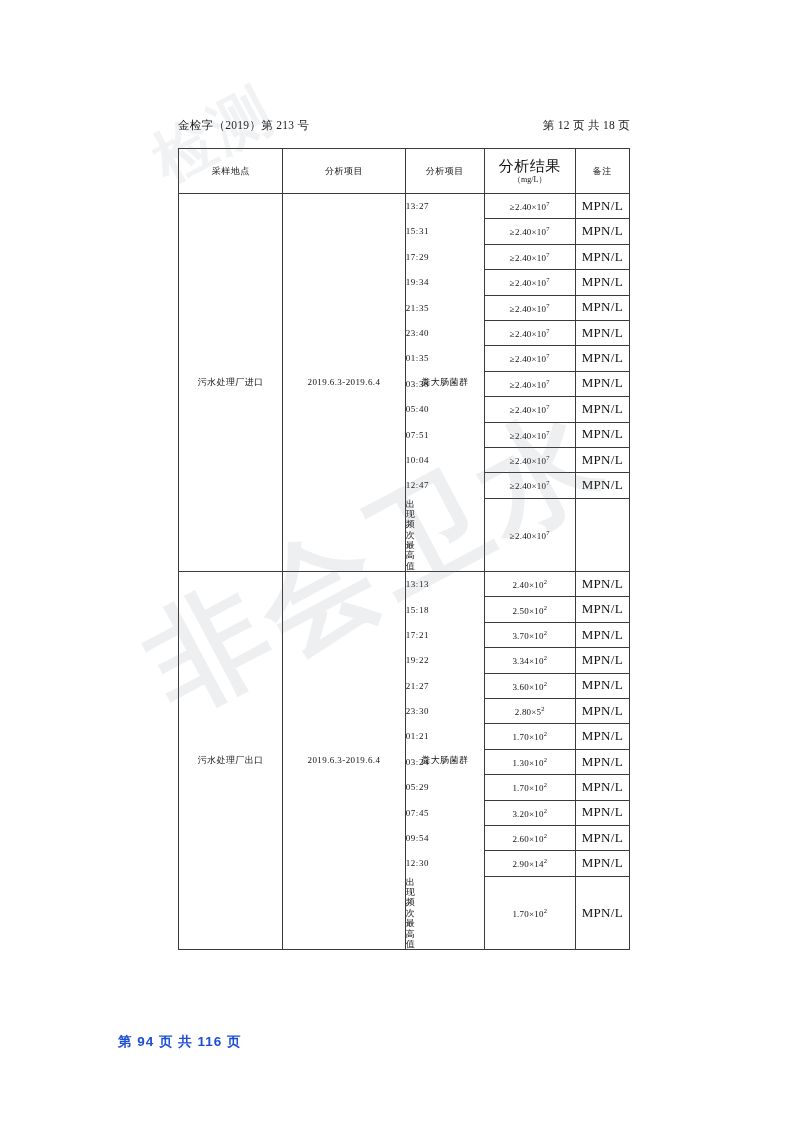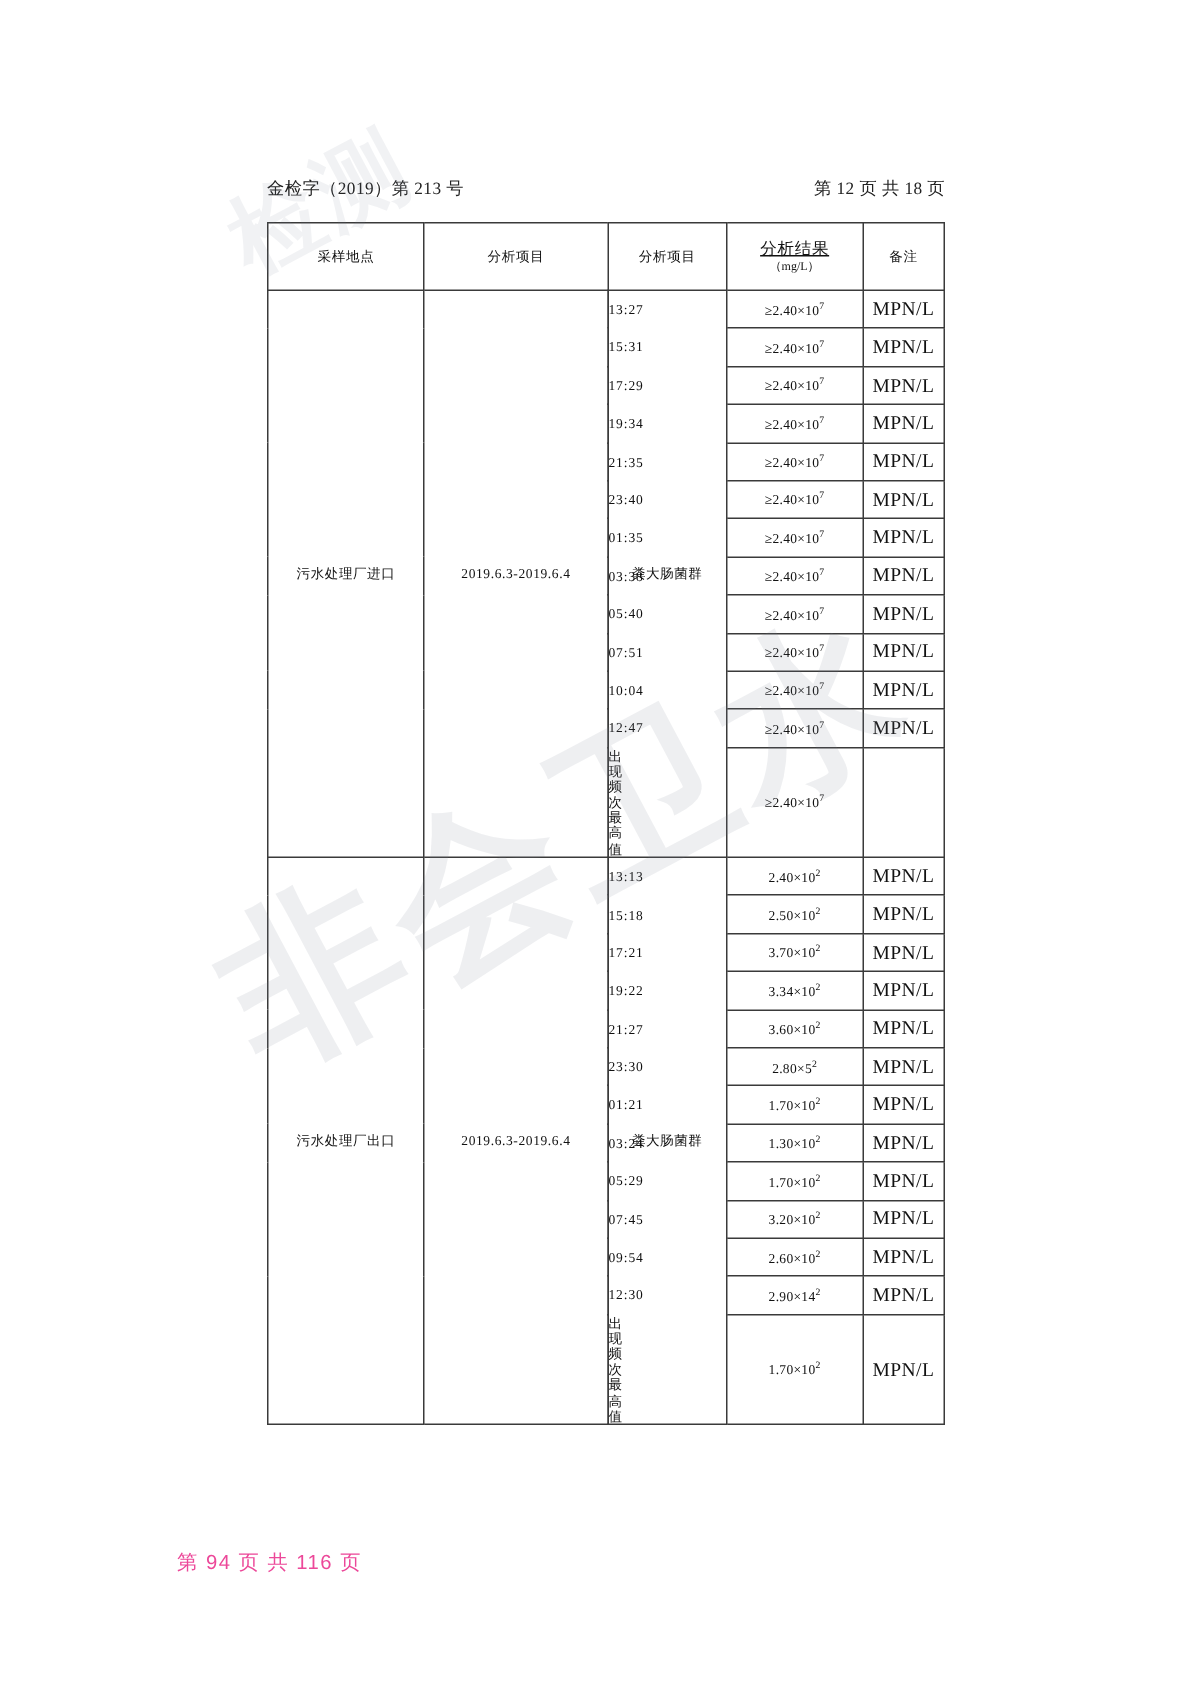--- a/index.html
+++ b/index.html
@@ -94,22 +94,21 @@
     font-size: 9px;
     letter-spacing: 0.5px;
   }
   .unit-line {
     display: block;
     font-size: 8px;
     letter-spacing: 0;
   }
   .hdr-top {
     display: block;
-    font-size: 11px;
-    text-decoration: underline;
+    font-size: 15px;
   }
   td.body-cell { height: 24.4px; }
   td.loc, td.datetime, td.item {
     font-size: 9px;
     letter-spacing: 0.4px;
   }
   td.time {
     font-size: 9px;
     letter-spacing: 0.6px;
   }
@@ -132,22 +131,22 @@
   col.c-res { width: 80px; }
   col.c-rem { width: 48px; }
 
   
   .footer {
     position: absolute;
     left: 118px;
     top: 1033px;
     font-family: "Liberation Sans", sans-serif;
     font-size: 13.5px;
-    font-weight: normal;
-    color: #ec4899;
+    font-weight: bold;
+    color: #1d4ed8;
     letter-spacing: 1px;
   }
 </style>
 </head>
 <body>
 
 <div class="page">
 
   <div class="doc-header">
     <span class="left">金检字（2019）第 213 号</span>

